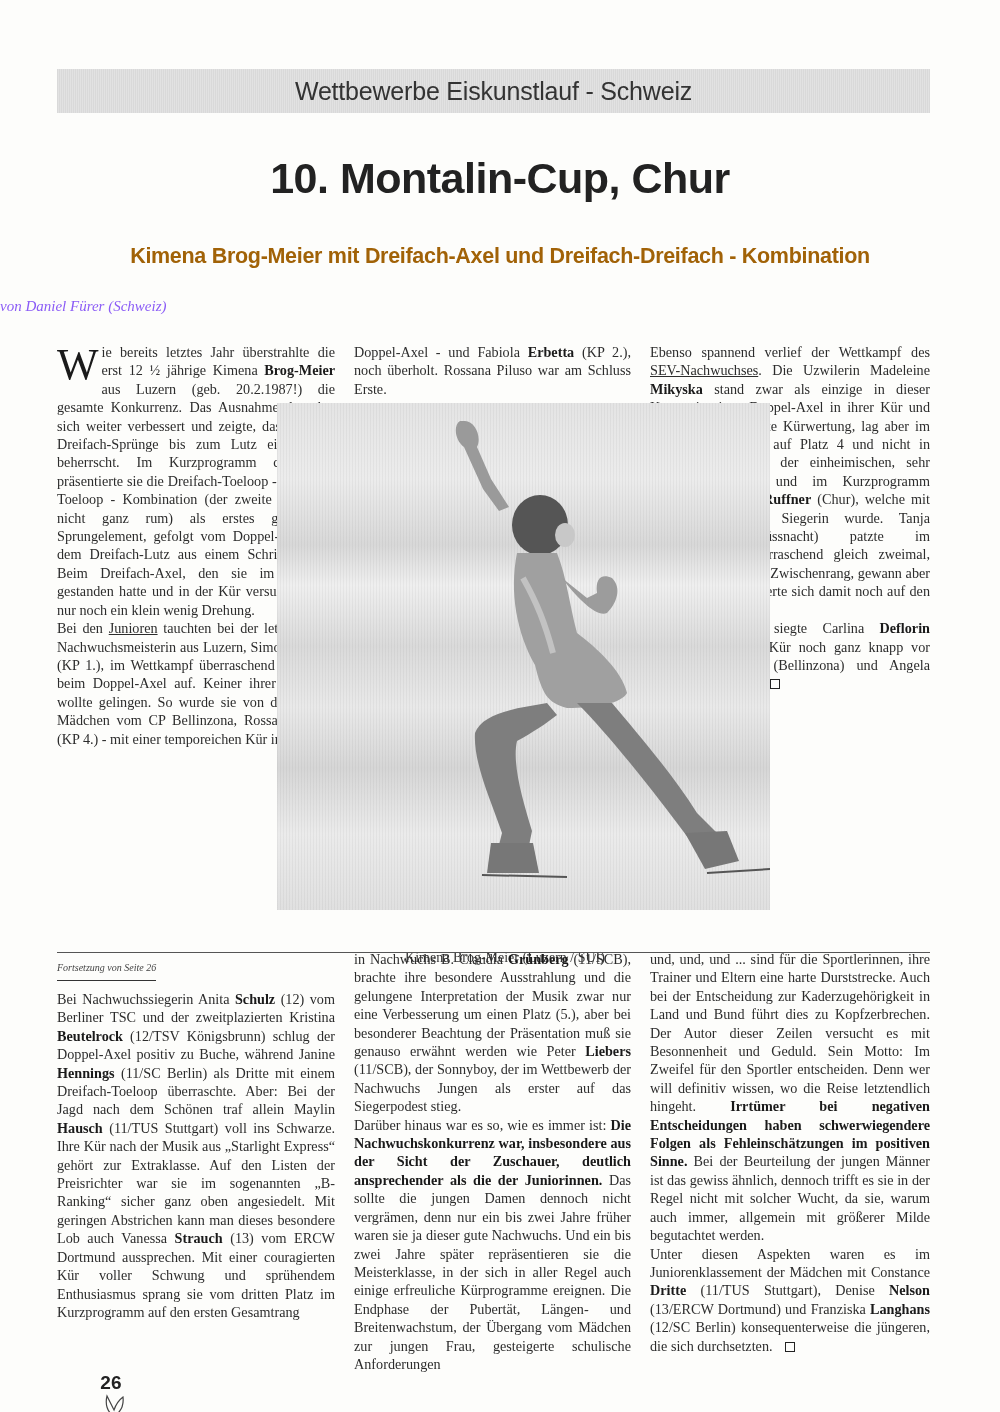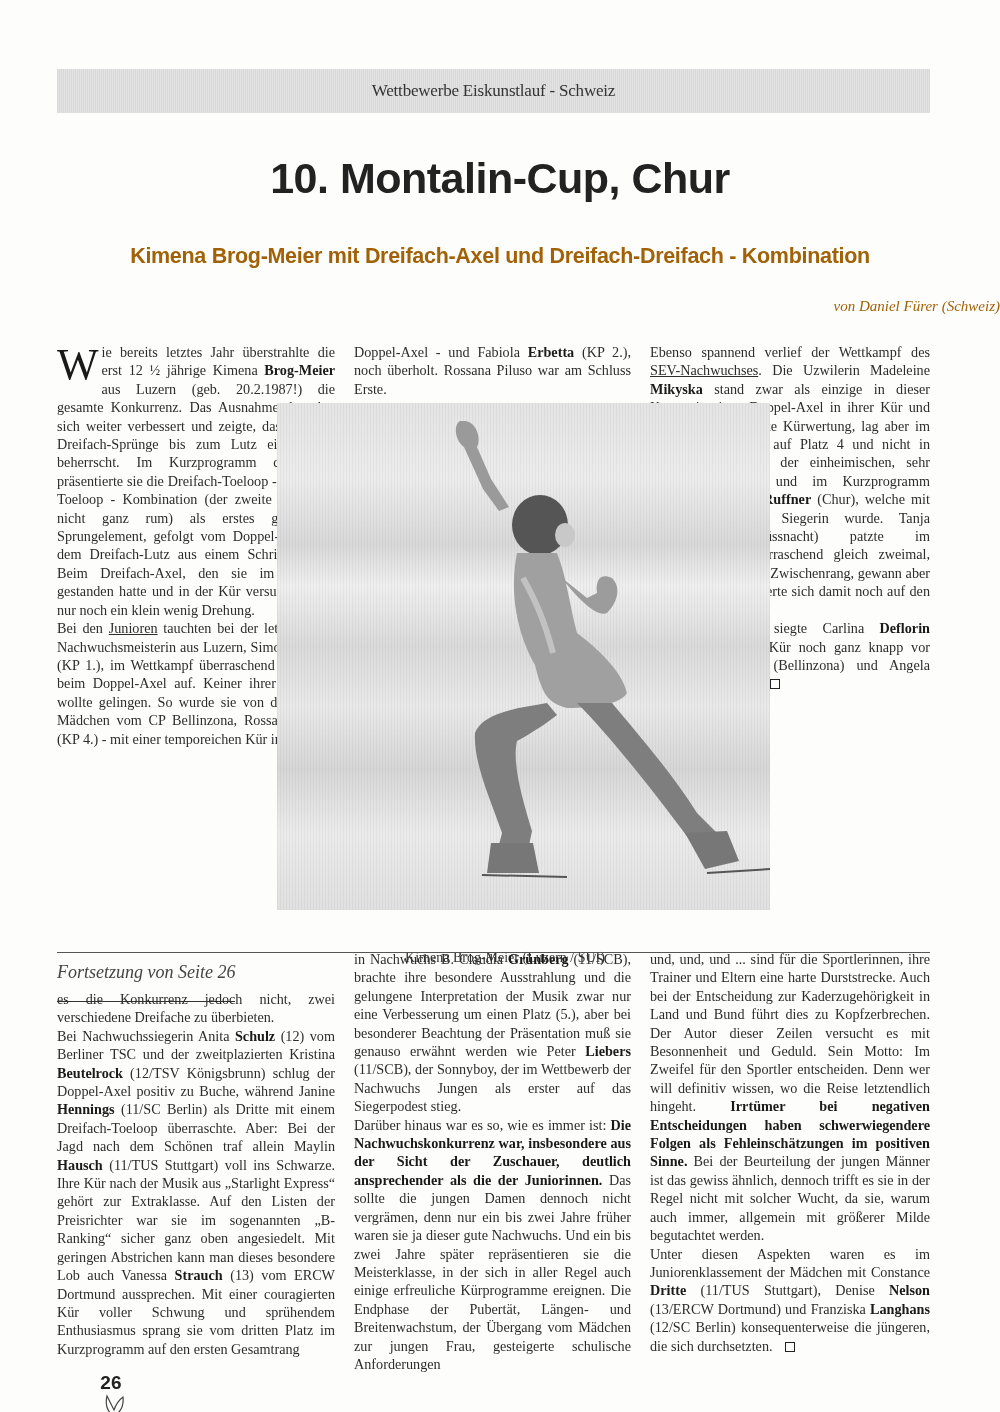--- a/index.html
+++ b/index.html
@@ -2,50 +2,50 @@
 <html><head>
 <meta charset="utf-8">
 <style>
   * { margin:0; padding:0; box-sizing:border-box; }
   html, body { width:1000px; height:1412px; background:#fdfdfb; overflow:hidden; }
   body { position:relative; font-family:"Liberation Serif", serif; color:#2a2a2a; }
 
   .banner { position:absolute; left:57px; top:69px; width:873px; height:44px;
     background:repeating-linear-gradient(90deg,#d9d9d9 0 1px,#e2e2e2 1px 2px);
     display:flex; align-items:center; justify-content:center; }
-  .banner span { font-family:Liberation Serif, serif; font-size:17px; color:#333; letter-spacing:-0.2px; }
+  .banner span { font-family:Liberation Sans, sans-serif; font-size:25px; color:#333; letter-spacing:-0.2px; }
 
   .title { position:absolute; left:0; width:1000px; top:154px; text-align:center;
     font-family:"Liberation Sans", sans-serif; font-weight:bold; font-size:43px; color:#222; letter-spacing:-0.5px; }
   .subtitle { position:absolute; left:0; width:1000px; top:244px; text-align:center;
     font-family:"Liberation Sans", sans-serif; font-weight:bold; font-size:21.5px; color:#a16207; letter-spacing:-0.3px; }
-  .byline { position:absolute; left:0; width:1000px; top:298px; text-align:right;
-    font-style:italic; font-size:15px; color:#a16207;padding-left:22px; }
+  .byline { position:absolute; left:0; width:1000px; top:298px; text-align:left;
+    font-style:italic; font-size:15px; color:#8b5cf6; }
 
   .col { position:absolute; font-size:14.2px; line-height:18.4px; text-align:justify; color:#2c2c2c; }
   .col p { margin:0; }
   .col b { color:#1a1a1a; }
   .col u { text-decoration:underline; }
 
   .dropcap { float:left; font-size:44px; line-height:36px; margin:4px 3px 0 0; color:#1a1a1a; }
 
   #c1 { left:57px; top:343px; width:278px; }
   #c2 { left:354px; top:343px; width:277px; }
   #c3 { left:650px; top:343px; width:280px; }
 
   .photo { position:absolute; left:277px; top:403px; width:493px; height:507px; overflow:hidden;
     background:
       repeating-linear-gradient(90deg, rgba(0,0,0,0.04) 0 1px, transparent 1px 3px),
       linear-gradient(180deg,#e4e4e4 0%,#ececec 15%,#d8d8d8 28%,#efefef 36%,#dadada 48%,#e9e9e9 60%,#d6d6d6 72%,#ebebeb 85%,#e0e0e0 100%); }
   .caption { position:absolute; left:350px; top:916px; width:310px; text-align:center; font-size:14px; color:#333;margin-top:34px; }
 
   .rule { position:absolute; left:57px; top:952px; width:873px; height:1px; background:#555; }
 
-  .cont-label { position:absolute; left:57px; top:962px; font-style:italic; font-size:18px; color:#444;
-    border-bottom:1.5px solid #333; padding-bottom:18px; }
+  .cont-label { position:absolute; left:57px; top:962px; font-style:italic; font-size:10px; color:#444;
+    border-bottom:1.5px solid #333; padding-bottom:7px; }
 
   #b1 { left:57px; top:990px; width:278px; }
   #b2 { left:354px; top:950px; width:277px; }
   #b3 { left:650px; top:950px; width:280px; }
 
   .endmark { display:inline-block; width:10px; height:10px; border:1.5px solid #222; margin-left:12px; vertical-align:-1px; }
 
   .footer { position:absolute; left:30px; top:1372px; height:30px; display:flex; align-items:center;
     font-family:"Liberation Sans", sans-serif; color:#222;flex-direction:column; }
   .footer .page-num { font-weight:bold; font-size:19px; margin-right:6px; }
@@ -101,21 +101,20 @@
     </g>
   </svg>
 </div>
 <div class="caption">Kimena Brog-Meier (Luzern / SUI)</div>
 
 <div class="rule"></div>
 
 <div class="cont-label">Fortsetzung von Seite 26</div>
 
 <div class="col" id="b1">
-  <p>es die Konkurrenz jedoch nicht, zwei verschiedene Dreifache zu überbieten.</p>
   <p><span>Bei Nachwuchssiegerin Anita </span><b>Schulz</b><span> (12) vom Berliner TSC und der zweitplazierten Kristina </span><b>Beutelrock</b><span> (12/TSV Königsbrunn) schlug der Doppel-Axel positiv zu Buche, während Janine </span><b>Hennings</b><span> (11/SC Berlin) als Dritte mit einem Dreifach-Toeloop überraschte. Aber: Bei der Jagd nach dem Schönen traf allein Maylin </span><b>Hausch</b><span> (11/TUS Stuttgart) voll ins Schwarze. Ihre Kür nach der Musik aus „Starlight Express“ gehört zur Extraklasse. Auf den Listen der Preisrichter war sie im sogenannten „B-Ranking“ sicher ganz oben angesiedelt. Mit geringen Abstrichen kann man dieses besondere Lob auch Vanessa </span><b>Strauch</b><span> (13) vom ERCW Dortmund aussprechen. Mit einer couragierten Kür voller Schwung und sprühendem Enthusiasmus sprang sie vom dritten Platz im Kurzprogramm auf den ersten Gesamtrang</span></p>
 </div>
 
 <div class="col" id="b2">
   <p><span>in Nachwuchs B. Claudia </span><b>Grünberg</b><span> (11/SCB), brachte ihre besondere Ausstrahlung und die gelungene Interpretation der Musik zwar nur eine Verbesserung um einen Platz (5.), aber bei besonderer Beachtung der Präsentation muß sie genauso erwähnt werden wie Peter </span><b>Liebers</b><span> (11/SCB), der Sonnyboy, der im Wettbewerb der Nachwuchs Jungen als erster auf das Siegerpodest stieg.</span></p>
   <p><span>Darüber hinaus war es so, wie es immer ist: </span><b>Die Nachwuchskonkurrenz war, insbesondere aus der Sicht der Zuschauer, deutlich ansprechender als die der Juniorinnen.</b><span> Das sollte die jungen Damen dennoch nicht vergrämen, denn nur ein bis zwei Jahre früher waren sie ja dieser gute Nachwuchs. Und ein bis zwei Jahre später repräsentieren sie die Meisterklasse, in der sich in aller Regel auch einige erfreuliche Kürprogramme ereignen. Die Endphase der Pubertät, Längen- und Breitenwachstum, der Übergang vom Mädchen zur jungen Frau, gesteigerte schulische Anforderungen</span></p>
 </div>
 
 <div class="col" id="b3">
   <p><span>und, und, und ... sind für die Sportlerinnen, ihre Trainer und Eltern eine harte Durststrecke. Auch bei der Entscheidung zur Kaderzugehörigkeit in Land und Bund führt dies zu Kopfzerbrechen. Der Autor dieser Zeilen versucht es mit Besonnenheit und Geduld. Sein Motto: Im Zweifel für den Sportler entscheiden. Denn wer will definitiv wissen, wo die Reise letztendlich hingeht. </span><b>Irrtümer bei negativen Entscheidungen haben schwerwiegendere Folgen als Fehleinschätzungen im positiven Sinne.</b><span> Bei der Beurteilung der jungen Männer ist das gewiss ähnlich, dennoch trifft es sie in der Regel nicht mit solcher Wucht, da sie, warum auch immer, allgemein mit größerer Milde begutachtet werden.</span></p>

